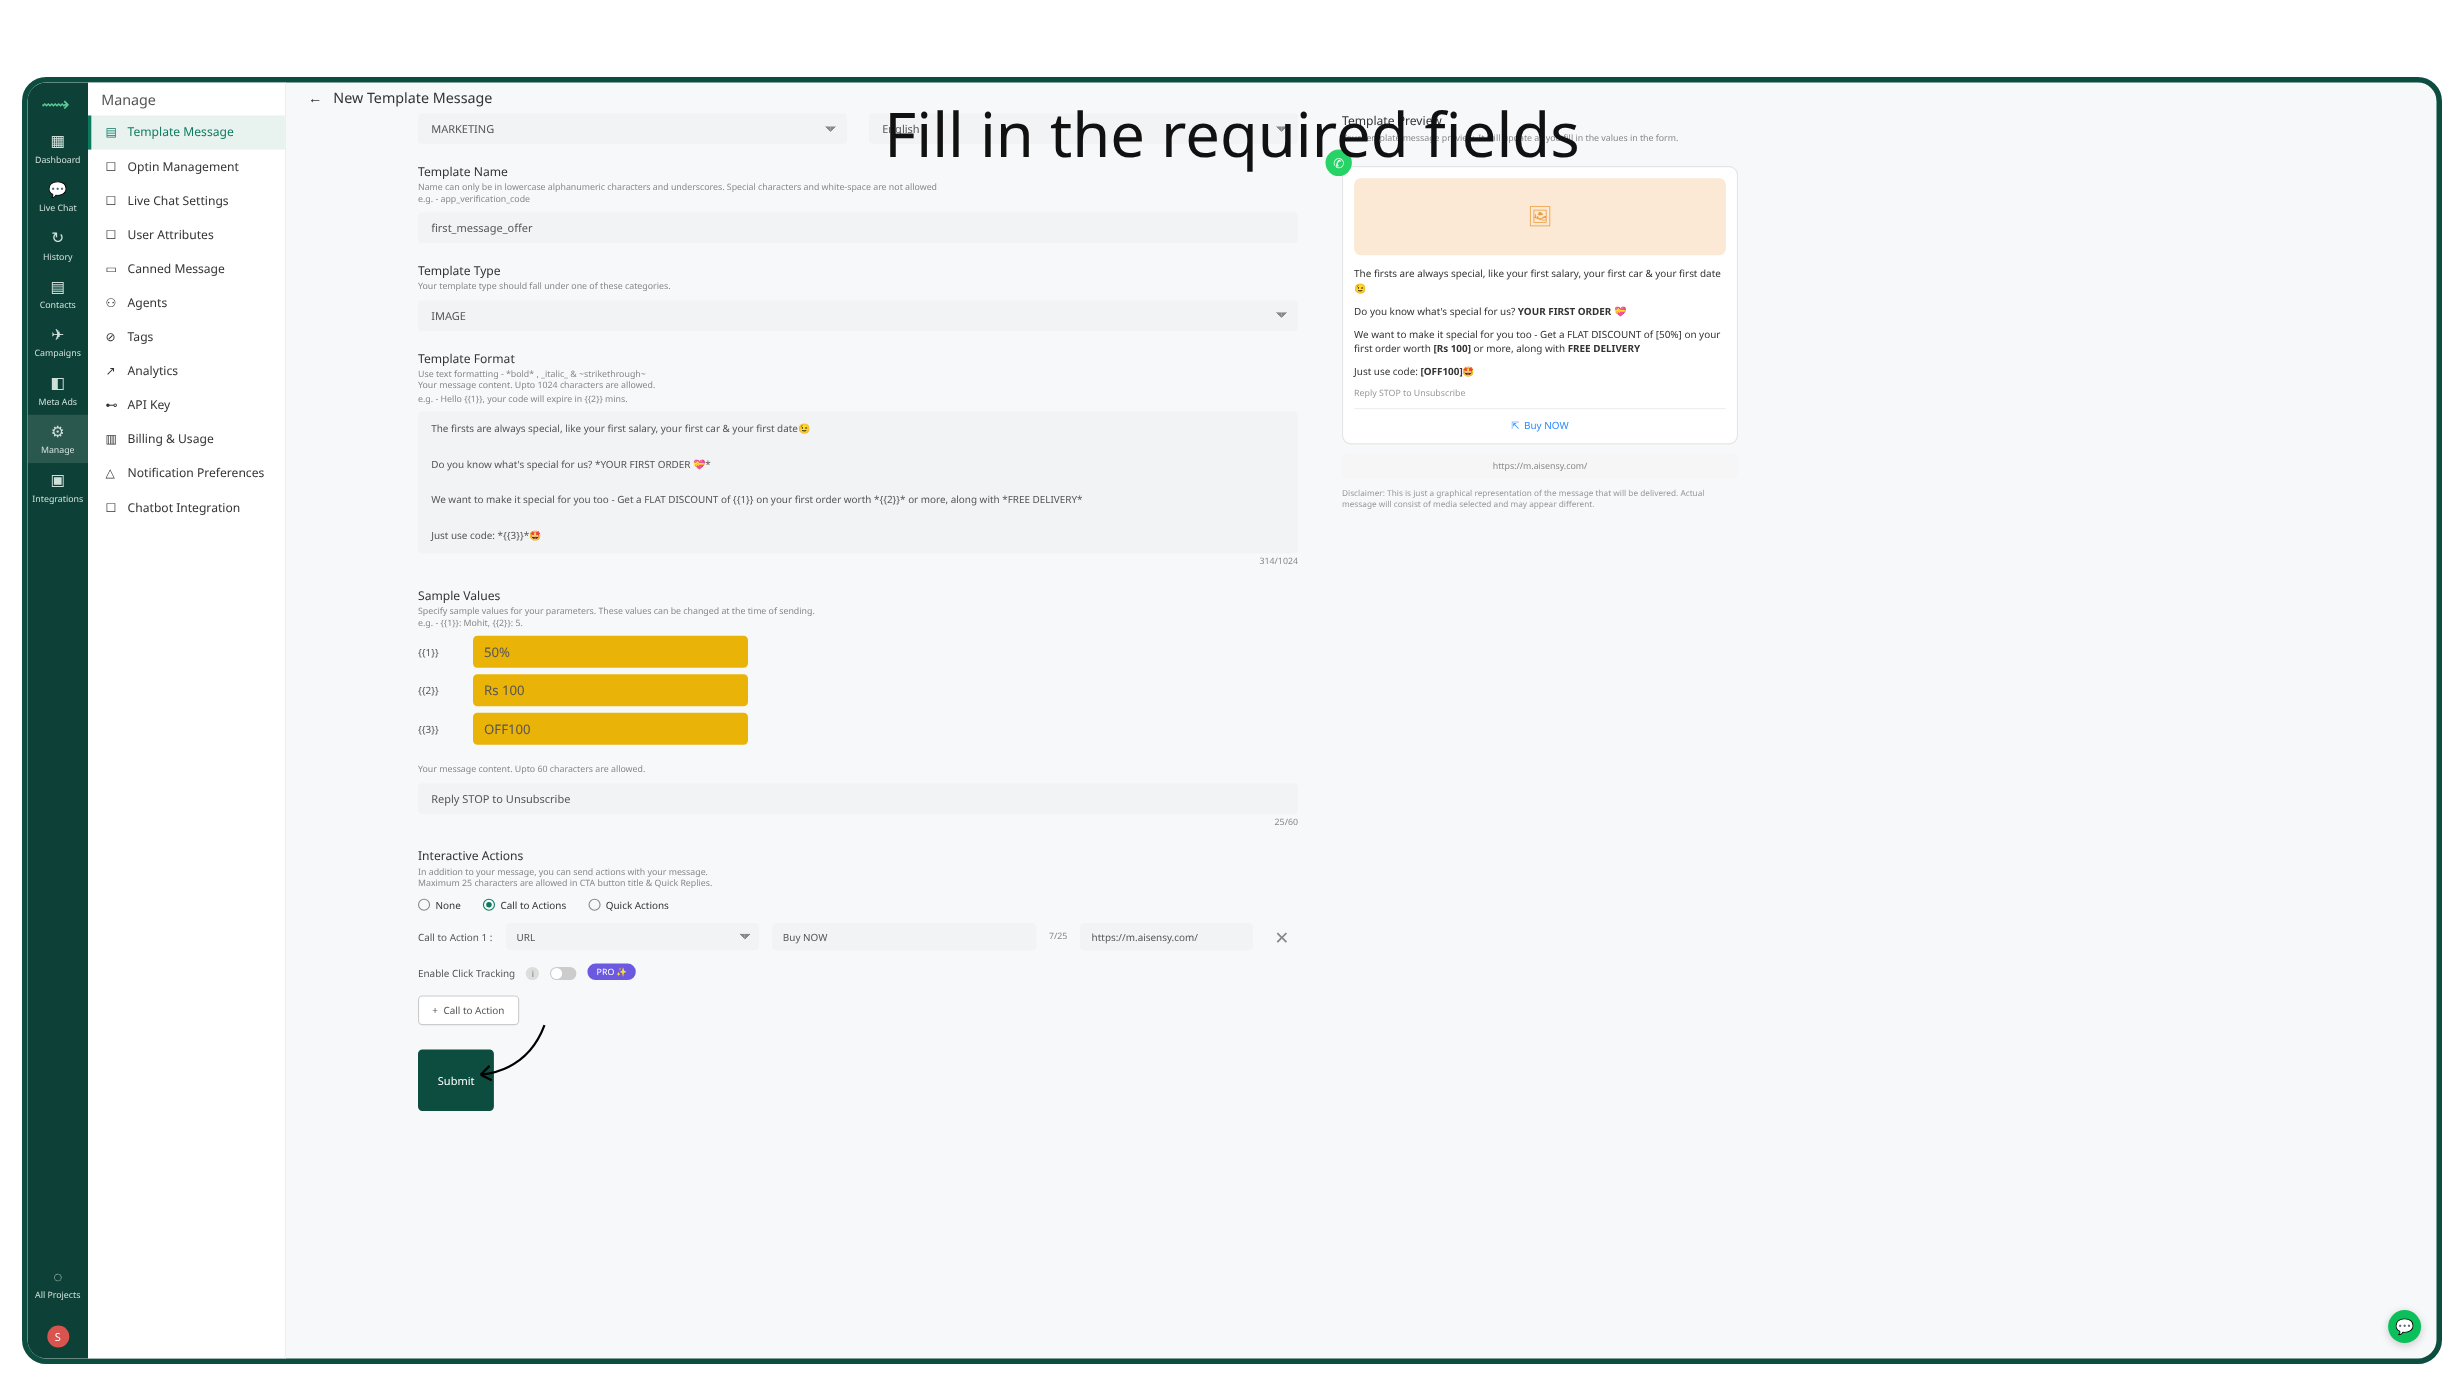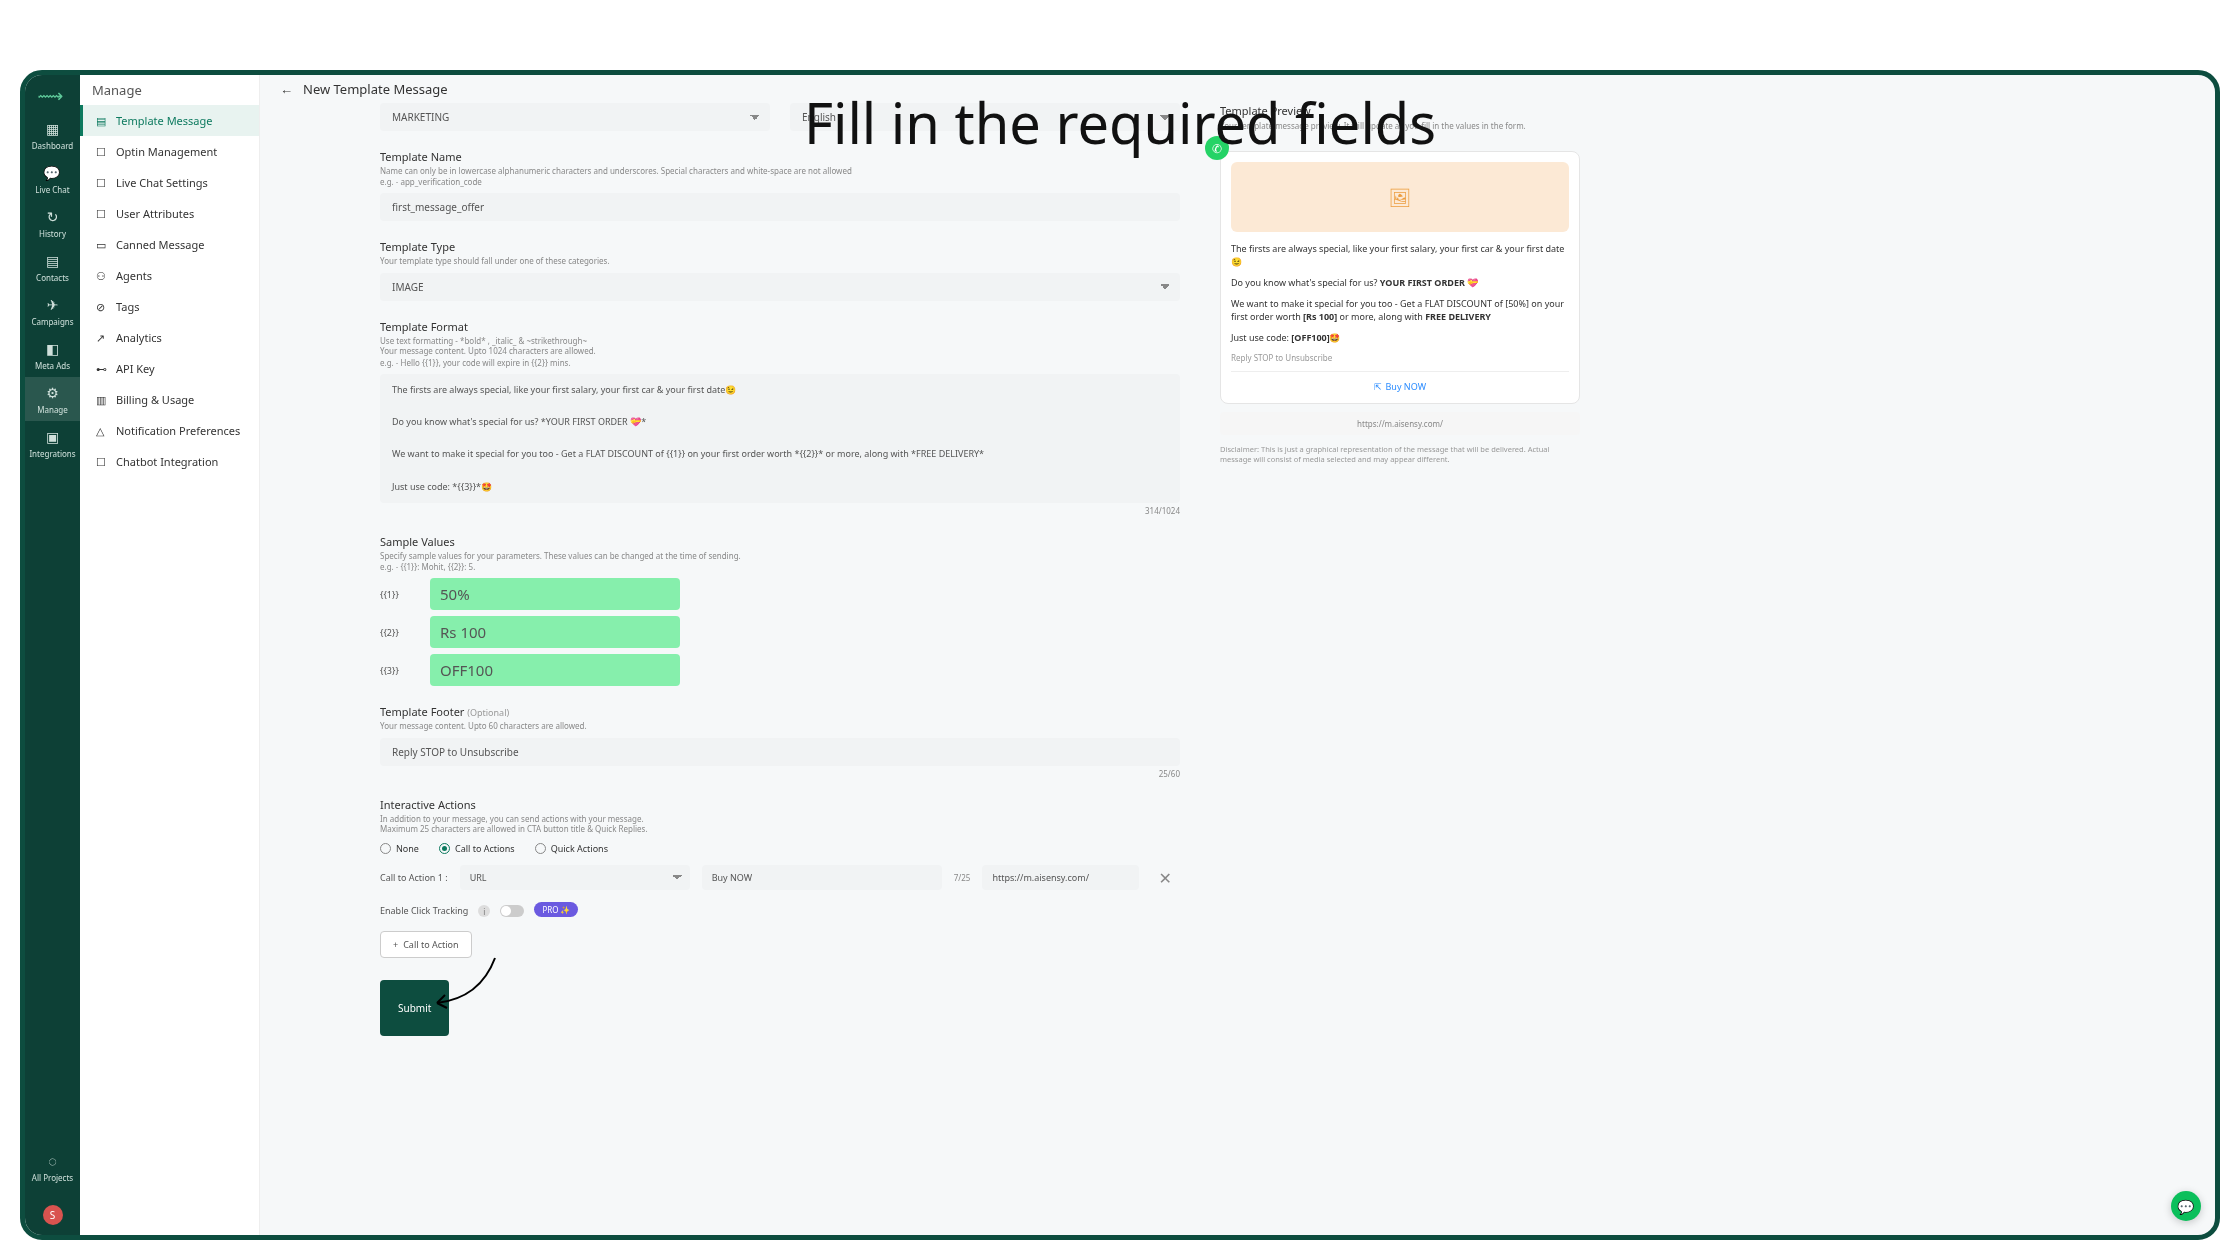--- a/index.html
+++ b/index.html
@@ -29,21 +29,21 @@
 .row-2>*{flex:1}
 .section{margin-top:18px}
 .sec-title{font-size:11px;color:#333;margin-bottom:2px}
 .sec-help{font-size:8px;color:#888;line-height:1.3}
 .sec-help2{font-size:8px;color:#888}
 .input{width:100%;background:#f1f3f4;border:none;border-radius:4px;padding:7px 12px;font-size:10px;color:#555;margin-top:6px}
 .textarea{width:100%;background:#f1f3f4;border:none;border-radius:4px;padding:8px 12px;font-size:9px;color:#555;margin-top:6px;line-height:1.8;white-space:pre-wrap;min-height:80px}
 .counter{text-align:right;font-size:8px;color:#888;margin-top:2px}
 .sv-row{display:flex;align-items:center;gap:20px;margin-top:6px}
 .sv-label{font-size:9px;color:#555;width:30px}
-.sv-input{width:250px;background:#86efac;border:none;border-radius:4px;padding:6px 10px;font-size:15px;color:#555}
+.sv-input{width:250px;background:#eab308;border:none;border-radius:4px;padding:6px 10px;font-size:12px;color:#555}
 .optional{color:#999;font-weight:400;font-size:9px}
 .radio-row{display:flex;gap:20px;align-items:center;margin-top:8px;font-size:9px;color:#333}
 .radio-opt{display:flex;align-items:center;gap:5px;cursor:pointer}
 .radio{width:11px;height:11px;border:1.5px solid #888;border-radius:50%;display:inline-flex;align-items:center;justify-content:center}
 .radio.checked{border-color:#0d7a5f}
 .radio.checked::after{content:"";width:5px;height:5px;background:#0d7a5f;border-radius:50%}
 .cta-row{display:flex;align-items:center;gap:12px;margin-top:10px}
 .cta-label{font-size:9px;color:#555}
 .cta-sel{width:230px;background:#f1f3f4;border:none;border-radius:4px;padding:6px 10px;font-size:9px;color:#555;appearance:none;background-image:linear-gradient(45deg,transparent 50%,#888 50%),linear-gradient(135deg,#888 50%,transparent 50%);background-position:calc(100% - 13px) center,calc(100% - 8px) center;background-size:5px 5px,5px 5px;background-repeat:no-repeat}
 .cta-text{flex:0 0 240px;background:#f1f3f4;border:none;border-radius:4px;padding:6px 10px;font-size:9px;color:#555}
@@ -202,21 +202,20 @@
               <span class="sv-label">{{2}}</span>
               <input class="sv-input" value="Rs 100" style="">
             </div>
           <div class="sv-row">
               <span class="sv-label">{{3}}</span>
               <input class="sv-input" value="OFF100" style="">
             </div>
         </div>
 
         <div class="section">
-          <div class="sec-title"><span>Template Footer</span> <span class="optional">(Optional)</span></div>
           <div class="sec-help">Your message content. Upto 60 characters are allowed.</div>
           <input class="input" value="Reply STOP to Unsubscribe" style="">
           <div class="counter">25/60</div>
         </div>
 
         <div class="section">
           <div class="sec-title">Interactive Actions</div>
           <div class="sec-help">In addition to your message, you can send actions with your message.</div>
           <div class="sec-help">Maximum 25 characters are allowed in CTA button title &amp; Quick Replies.</div>
           <div class="radio-row">

